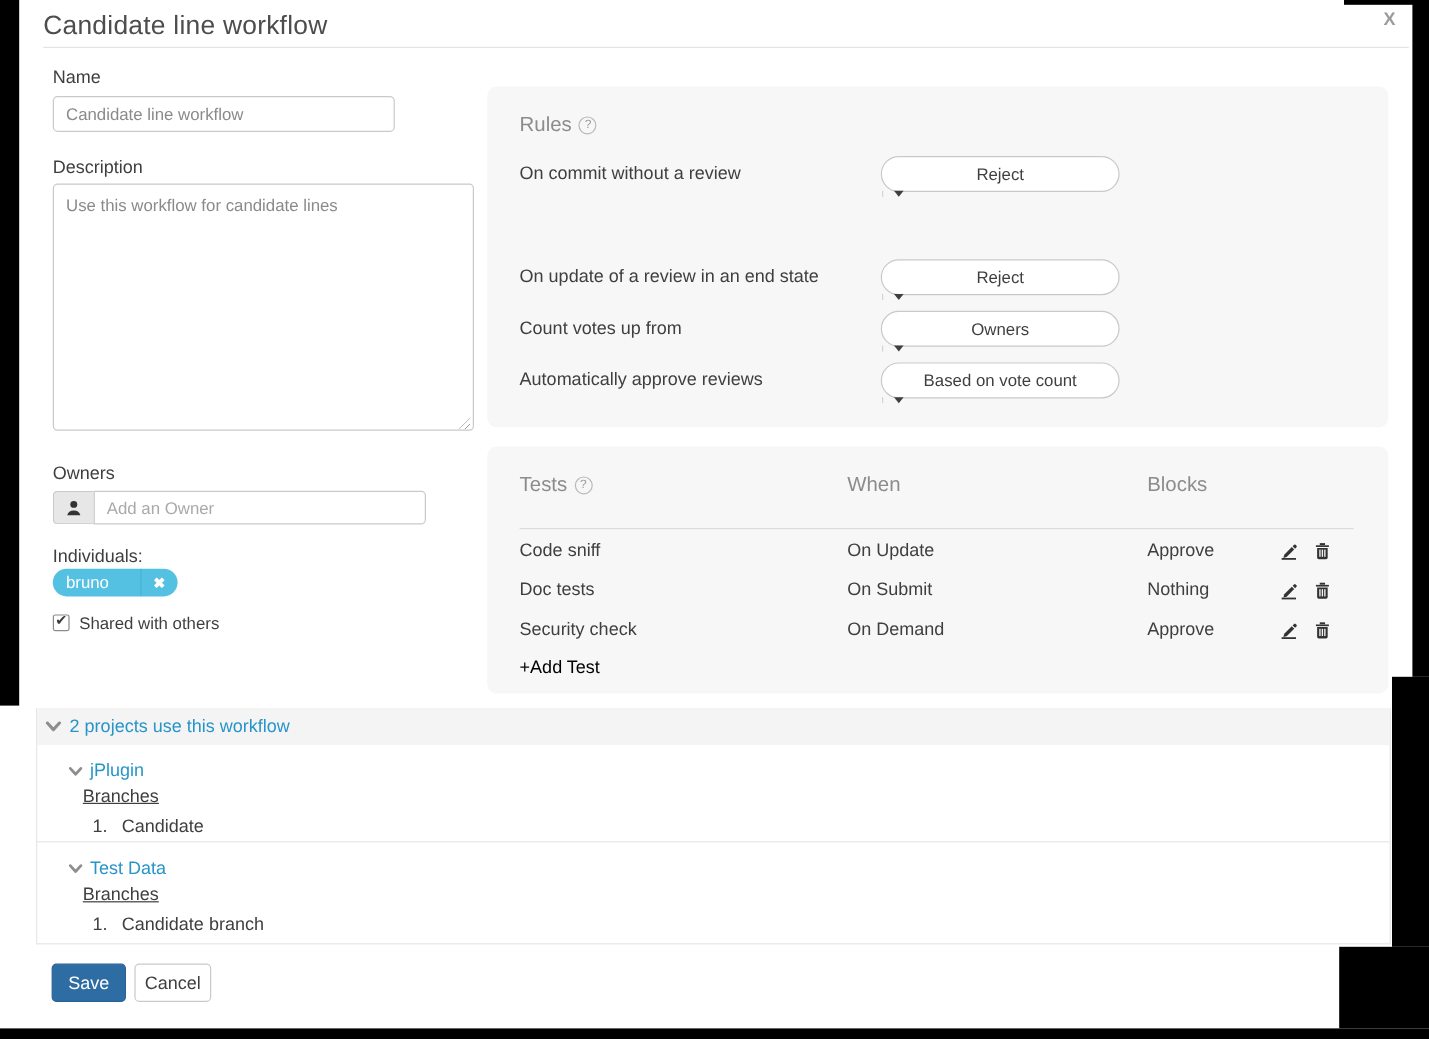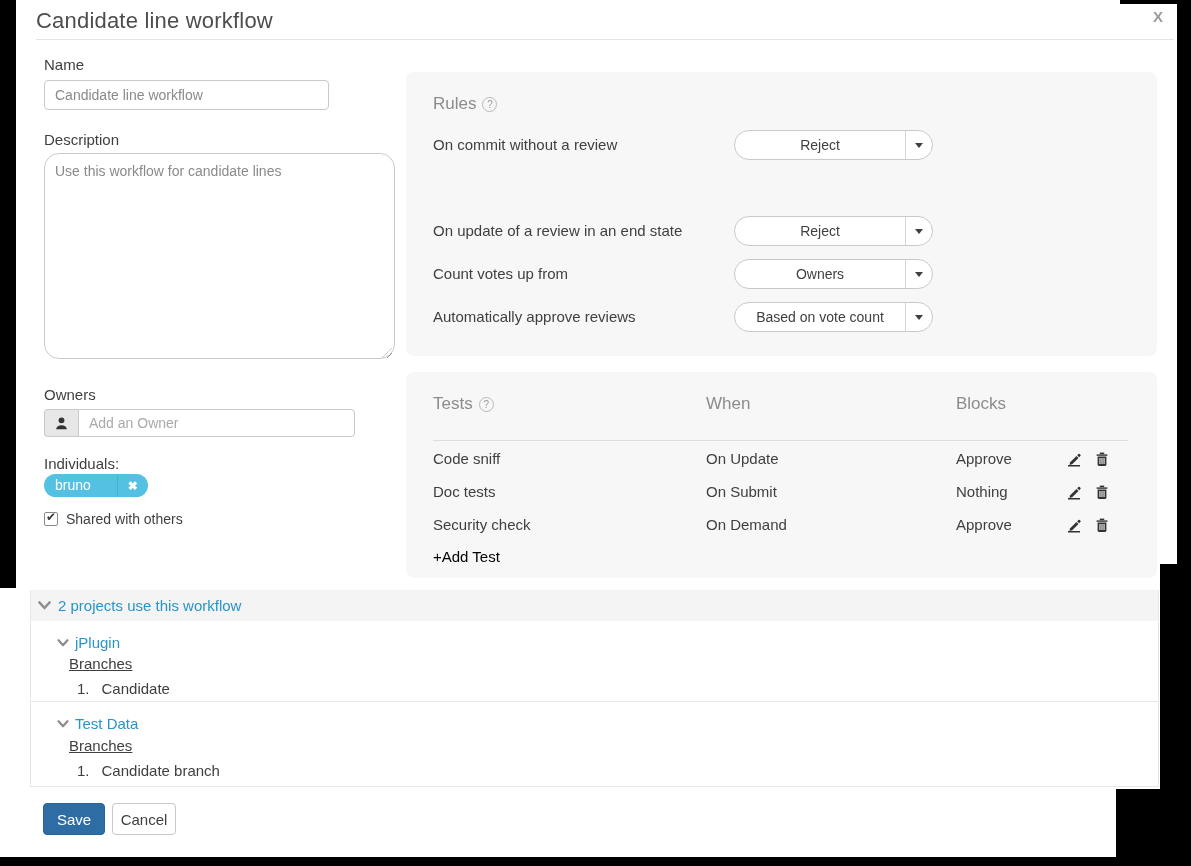--- a/index.html
+++ b/index.html
@@ -25,21 +25,21 @@
   
   .lbl { position:absolute; font-size:15px; color:#3f3f3f; }
   .lbl-name { left:44px; top:56px; }
   .lbl-desc { left:44px; top:131px; }
   .lbl-owners { left:44px; top:386px; }
   .lbl-individuals { left:44px; top:455px; }
 
   .name-input { position:absolute; left:44px; top:80px; width:285px; height:30px; border:1px solid #c9c9c9;
                 border-radius:4px; padding:0 10px; font-size:14px; color:#8a8a8a; font-family:"Liberation Sans",sans-serif; background:#fff; }
   .desc-textarea { position:absolute; left:44px; top:153px; width:351px; height:206px; border:1px solid #c9c9c9;
-                   border-radius:15px; padding:8px 10px; font-size:14px; color:#8a8a8a; resize:none;
+                   border-radius:4px; padding:8px 10px; font-size:14px; color:#8a8a8a; resize:none;
                    font-family:"Liberation Sans",sans-serif; background:#fff; line-height:1.3; }
   .resize-grip { position:absolute; left:382px; top:348px; width:10px; height:10px; pointer-events:none;
                  background:repeating-linear-gradient(-45deg, transparent 0 3px, #999 3px 4px);
                  clip-path:polygon(100% 0, 100% 100%, 0 100%); }
 
   .owners-group { position:absolute; left:44px; top:409px; width:311px; height:28px; display:flex; }
   .owners-addon { width:34px; border:1px solid #c9c9c9; border-right:none; border-radius:4px 0 0 4px;
                   background:#e7e7e7; display:flex; align-items:center; justify-content:center; }
   .owners-input { flex:1; border:1px solid #c9c9c9; border-radius:0 4px 4px 0; padding:0 10px; font-size:14px;
                   color:#444; font-family:"Liberation Sans",sans-serif; background:#fff; }
@@ -61,21 +61,21 @@
   .panel { position:absolute; left:406px; width:751px; background:#f7f7f7; border-radius:8px; }
   .panel-rules { top:72px; height:284px; }
   .panel-tests { top:372px; height:206px; }
   .panel-heading { position:absolute; font-size:17px; color:#8c8c8c; display:flex; align-items:center; gap:6px; }
   .help-icon { width:15px; height:15px; border:1px solid #b9b9b9; border-radius:50%; font-size:10px; color:#9a9a9a;
                display:inline-flex; align-items:center; justify-content:center; }
 
   .rule-row { position:absolute; left:27px; right:27px; height:30px; }
   .rule-label { position:absolute; left:0; top:0; line-height:30px; font-size:15px; color:#3f3f3f; }
   .pill { position:absolute; left:301px; top:0; width:199px; height:30px; background:#fff; border:1px solid #c9c9c9;
-          border-radius:15px; display:flex; cursor:pointer; }
+          border-radius:15px; display:flex; cursor:pointer;flex-direction:column; }
   .pill-value { flex:1; text-align:center; line-height:28px; font-size:14px; color:#3f3f3f; }
   .pill-caret { width:27px; border-left:1px solid #d4d4d4; display:flex; align-items:center; justify-content:center; }
   .caret-down { width:0; height:0; border-left:4px solid transparent; border-right:4px solid transparent;
                 border-top:5px solid #3f3f3f; }
 
   .tests-head-when   { left:300px; top:22px; position:absolute; font-size:17px; color:#8c8c8c; }
   .tests-head-blocks { left:550px; top:22px; position:absolute; font-size:17px; color:#8c8c8c; }
   .tests-divider { position:absolute; left:27px; top:68px; width:695px; height:1px; background:#dcdcdc; }
   .test-row { position:absolute; left:27px; right:27px; height:20px; font-size:15px; color:#3f3f3f;text-align:right; }
   .test-name  { position:absolute; left:0; }

